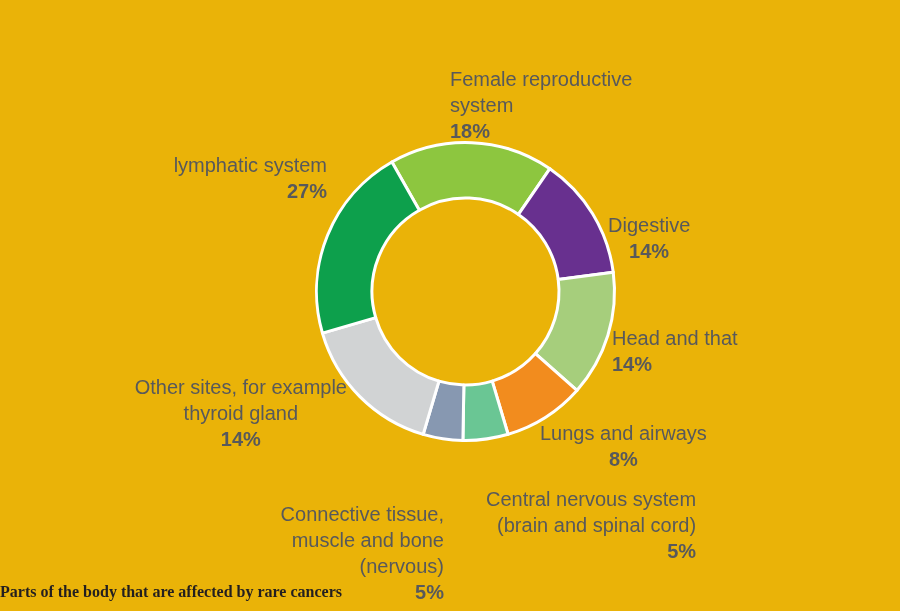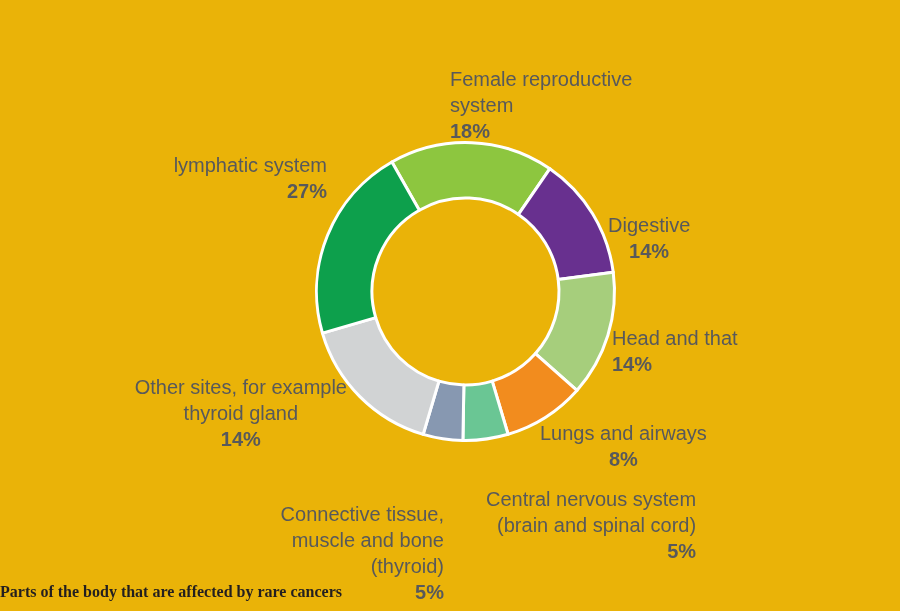--- a/index.html
+++ b/index.html
@@ -62,21 +62,21 @@
         <div class="pct">8%</div>
       </div>
       <div class="seg-label" style="top: 486px; text-align: right; left: 486px;">
         <div>Central nervous system</div>
         <div>(brain and spinal cord)</div>
         <div class="pct">5%</div>
       </div>
       <div class="seg-label" style="top: 458px; text-align: right; right: 456px; margin-top: 43px;">
         <div>Connective tissue,</div>
         <div>muscle and bone</div>
-        <div>(thyroid)</div>
+        <div>(nervous)</div>
         <div class="pct">5%</div>
       </div>
       <div class="seg-label" style="top: 374px; text-align: center; right: 553px;">
         <div>Other sites, for example</div>
         <div>thyroid gland</div>
         <div class="pct">14%</div>
       </div>
       <div class="seg-label" style="top: 152px; text-align: right; right: 573px;">
         <div>lymphatic system</div>
         <div class="pct">27%</div>

